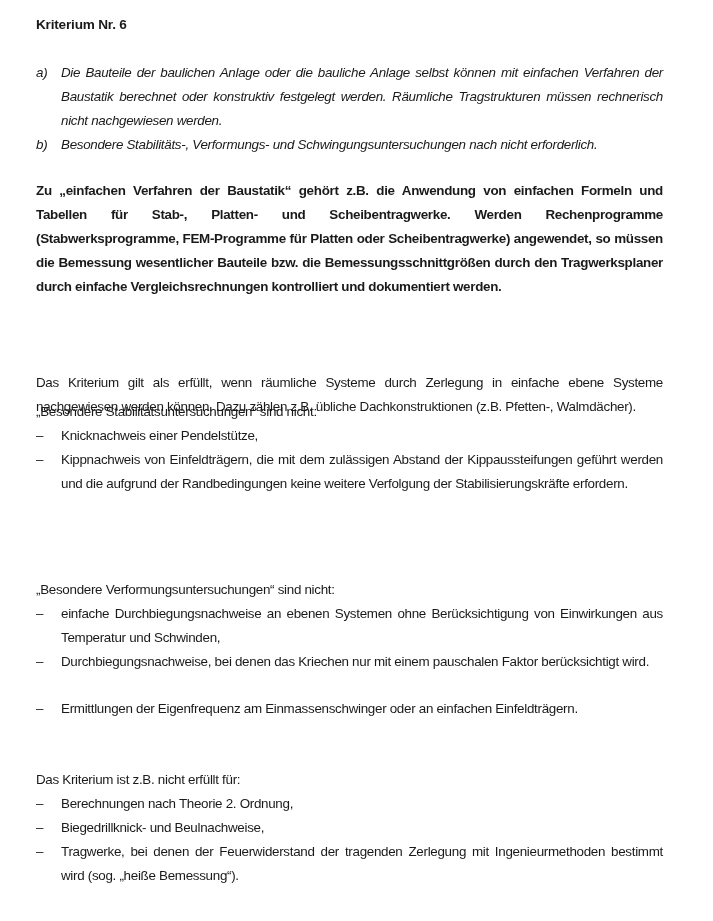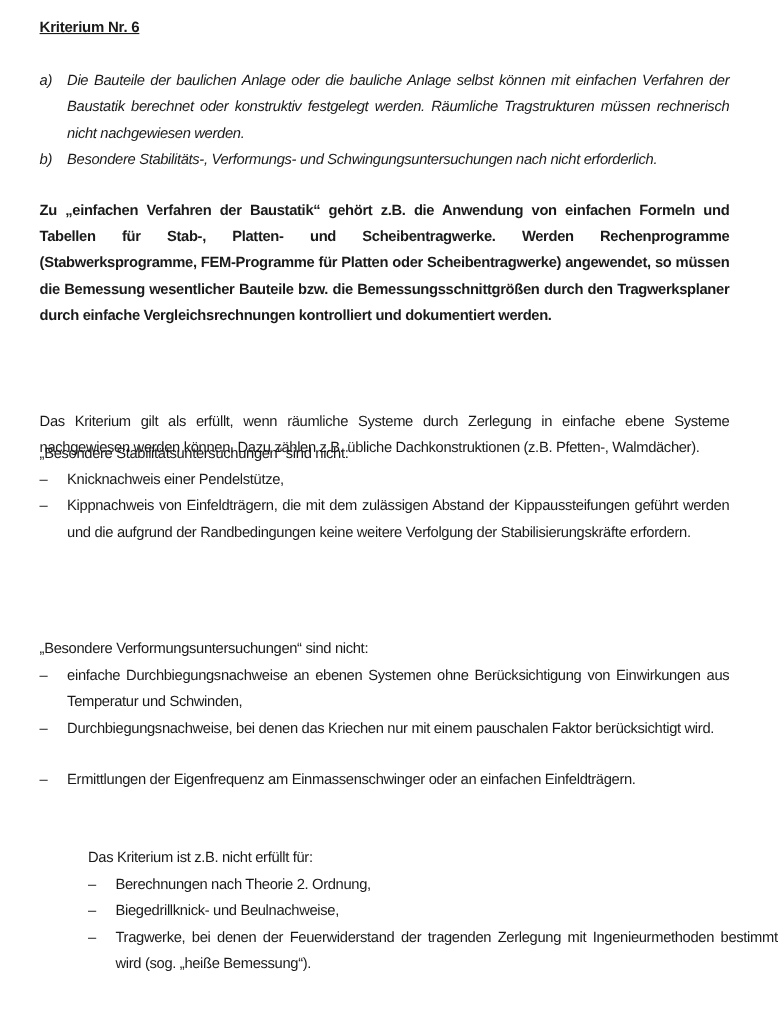--- a/index.html
+++ b/index.html
@@ -1,20 +1,20 @@
 <!DOCTYPE html>
 <html><head>
   <meta charset="utf-8">
   <style>
     html, body { margin: 0; padding: 0; background: #ffffff; }
     body { width: 713px; height: 921px; overflow: hidden; position: relative;
       font-family: "Liberation Sans", sans-serif; color: #1a1a1a; font-size: 13.4px; }
     .page { position: absolute; left: 0; top: 0; width: 713px; height: 921px; }
     .title { position: absolute; left: 36px; top: 17px; font-weight: bold; font-size: 13.6px;
-      text-decoration: underline; letter-spacing: -0.2px; text-align: center; }
+      letter-spacing: -0.2px; text-align: center; }
     .block { position: absolute; left: 36px; width: 627px; line-height: 24px; }
     .just { text-align: justify; }
     .italic { font-style: italic; }
     .item { position: relative; padding-left: 25px; }
     .marker { position: absolute; left: 0; top: 0; }
     .dash { position: absolute; left: 0; top: 0; }
     .cond { letter-spacing: -0.3px; }
     p { margin: 0; }
   </style>
 </head>
@@ -67,21 +67,21 @@
     </div>
   </div>
 
   <div class="block just cond" style="top:697px;">
     <div class="item">
       <span class="dash">–</span>
       <p>Ermittlungen der Eigenfrequenz am Einmassenschwinger oder an einfachen Einfeldträgern.</p>
     </div>
   </div>
 
-  <div class="block just cond" style="top:768px;margin-left:44px;">
+  <div class="block just cond" style="top:768px;">
     <p>Das Kriterium ist z.B. nicht erfüllt für:</p>
     <div class="item">
       <span class="dash">–</span>
       <p>Berechnungen nach Theorie 2. Ordnung,</p>
     </div>
     <div class="item">
       <span class="dash">–</span>
       <p>Biegedrillknick- und Beulnachweise,</p>
     </div>
     <div class="item">

